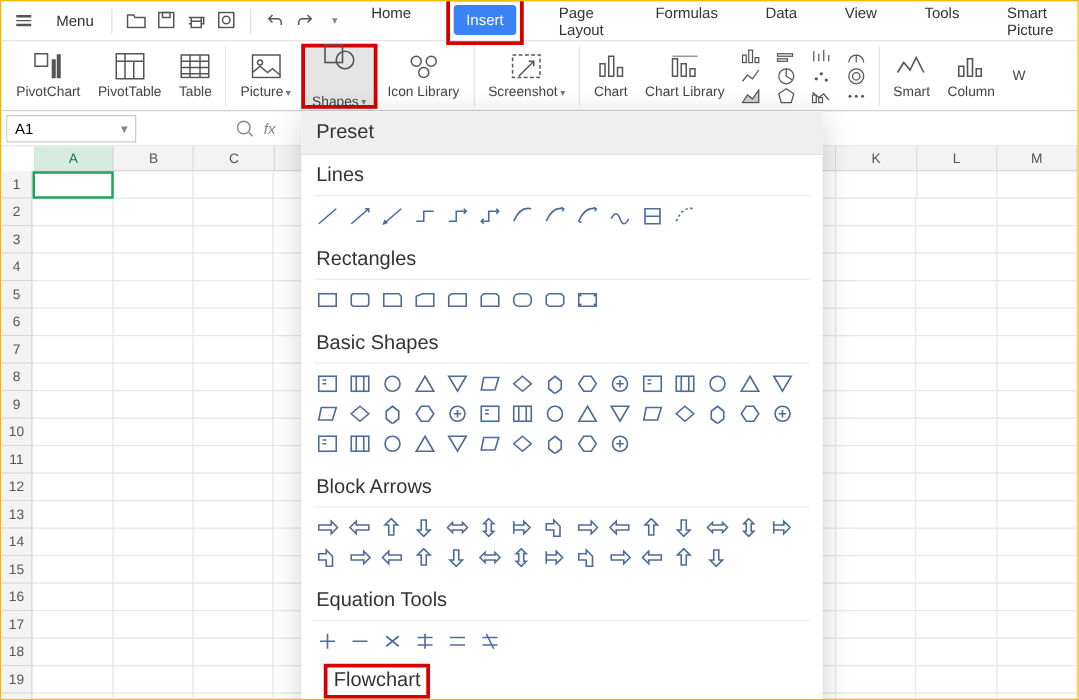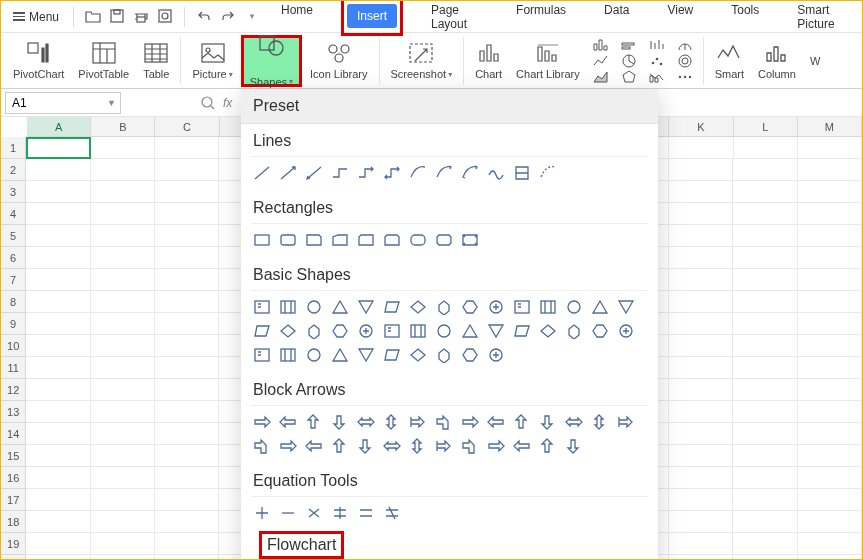--- a/index.html
+++ b/index.html
@@ -1,41 +1,41 @@
 <!DOCTYPE html>
 <html><head>
 <meta charset="utf-8">
 <style>
   * { box-sizing: border-box; margin: 0; padding: 0; font-family: -apple-system, "Segoe UI", Arial, sans-serif; }
   body { width: 863px; height: 560px; background: #fff; border: 1px solid #f5b800; font-size: 12px; color: #333; overflow: hidden; position: relative; }
   
   .menubar { height: 32px; display: flex; align-items: center; border-bottom: 1px solid #e5e5e5; padding: 0 4px; gap: 2px; }
-  .menu-btn { display: flex; align-items: center; gap: 4px; padding: 4px 8px; cursor: pointer; }
+  .menu-btn { display: flex; align-items: center; gap: 20px; padding: 4px 8px; cursor: pointer; }
   .menu-btn .lines { display: flex; flex-direction: column; gap: 2px; }
   .menu-btn .lines span { width: 12px; height: 1.5px; background: #555; }
   .qat { display: flex; gap: 6px; margin-left: 4px; }
   .qat-icon { width: 18px; height: 18px; display: flex; align-items: center; justify-content: center; color: #555; cursor: pointer; }
   .qat-sep { width: 1px; height: 20px; background: #ddd; margin: 0 4px; }
   .tabs { display: flex; gap: 18px; margin-left: 8px; }
   .tab { padding: 5px 10px; cursor: pointer; color: #333; }
   .tab.active { background: #3b82f6; color: #fff; border-radius: 3px; }
   .tab-highlight { border: 3px solid #d60000; padding: 3px; }
   
   .ribbon { height: 56px; border-bottom: 1px solid #d0d0d0; display: flex; align-items: center; padding: 3px 6px; gap: 2px; }
   .ribbon-sep { width: 1px; height: 48px; background: #e5e5e5; margin: 0 3px; }
   .ribbon-btn { display: flex; flex-direction: column; align-items: center; justify-content: center; padding: 2px 6px; gap: 3px; cursor: pointer; height: 52px; }
-  .ribbon-btn.hl { border: 3px solid #d60000; background: #86efac; gap: 20px; }
+  .ribbon-btn.hl { border: 3px solid #d60000; background: #e5e5e5; gap: 20px; }
   .ribbon-btn .ico { height: 24px; display: flex; align-items: center; justify-content: center; color: #555; }
   .ribbon-btn .lbl { font-size: 11px; color: #444; display: flex; align-items: center; gap: 2px; }
   .dd-caret { font-size: 8px; color: #777; }
   .mini-stack { display: flex; flex-direction: column; gap: 2px; height: 52px; justify-content: center; padding: 0 4px;}
   .mini-stack .mini { width: 18px; height: 14px; color: #555; cursor:pointer; display:flex; align-items:center; justify-content:center;}
   
   .namebox-row { height: 28px; display: flex; align-items: center; border-bottom: 1px solid #e5e5e5; }
-  .namebox { width: 116px; height: 22px; border: 1px solid #ccc; margin-left: 4px; display: flex; align-items: center; }
+  .namebox { width: 104px; height: 22px; border: 1px solid #ccc; margin-left: 4px; display: flex; align-items: center; }
   .namebox input { border: none; width: 100%; padding: 2px 6px; font-size: 12px; outline: none; }
   .namebox .caret { padding: 0 4px; color: #888; font-size: 9px; }
   .fx-area { margin-left: 80px; display:flex; align-items:center; gap:8px; color:#888;}
   
   .grid-area { position: relative; height: calc(560px - 32px - 56px - 28px - 2px); overflow: hidden; }
   .col-headers { display: flex; margin-left: 26px; }
   .col-h { width: 66px; height: 20px; border-right: 1px solid #d8d8d8; border-bottom: 1px solid #d8d8d8; background: #f3f3f3; display: flex; align-items: center; justify-content: center; font-size: 11px; color: #555; }
   .col-h.sel { background: #d6ebdf; color:#1d734a; font-weight:500; }
   .rows { display: flex; flex-direction: column; }
   .row { display: flex; height: 22px; }

